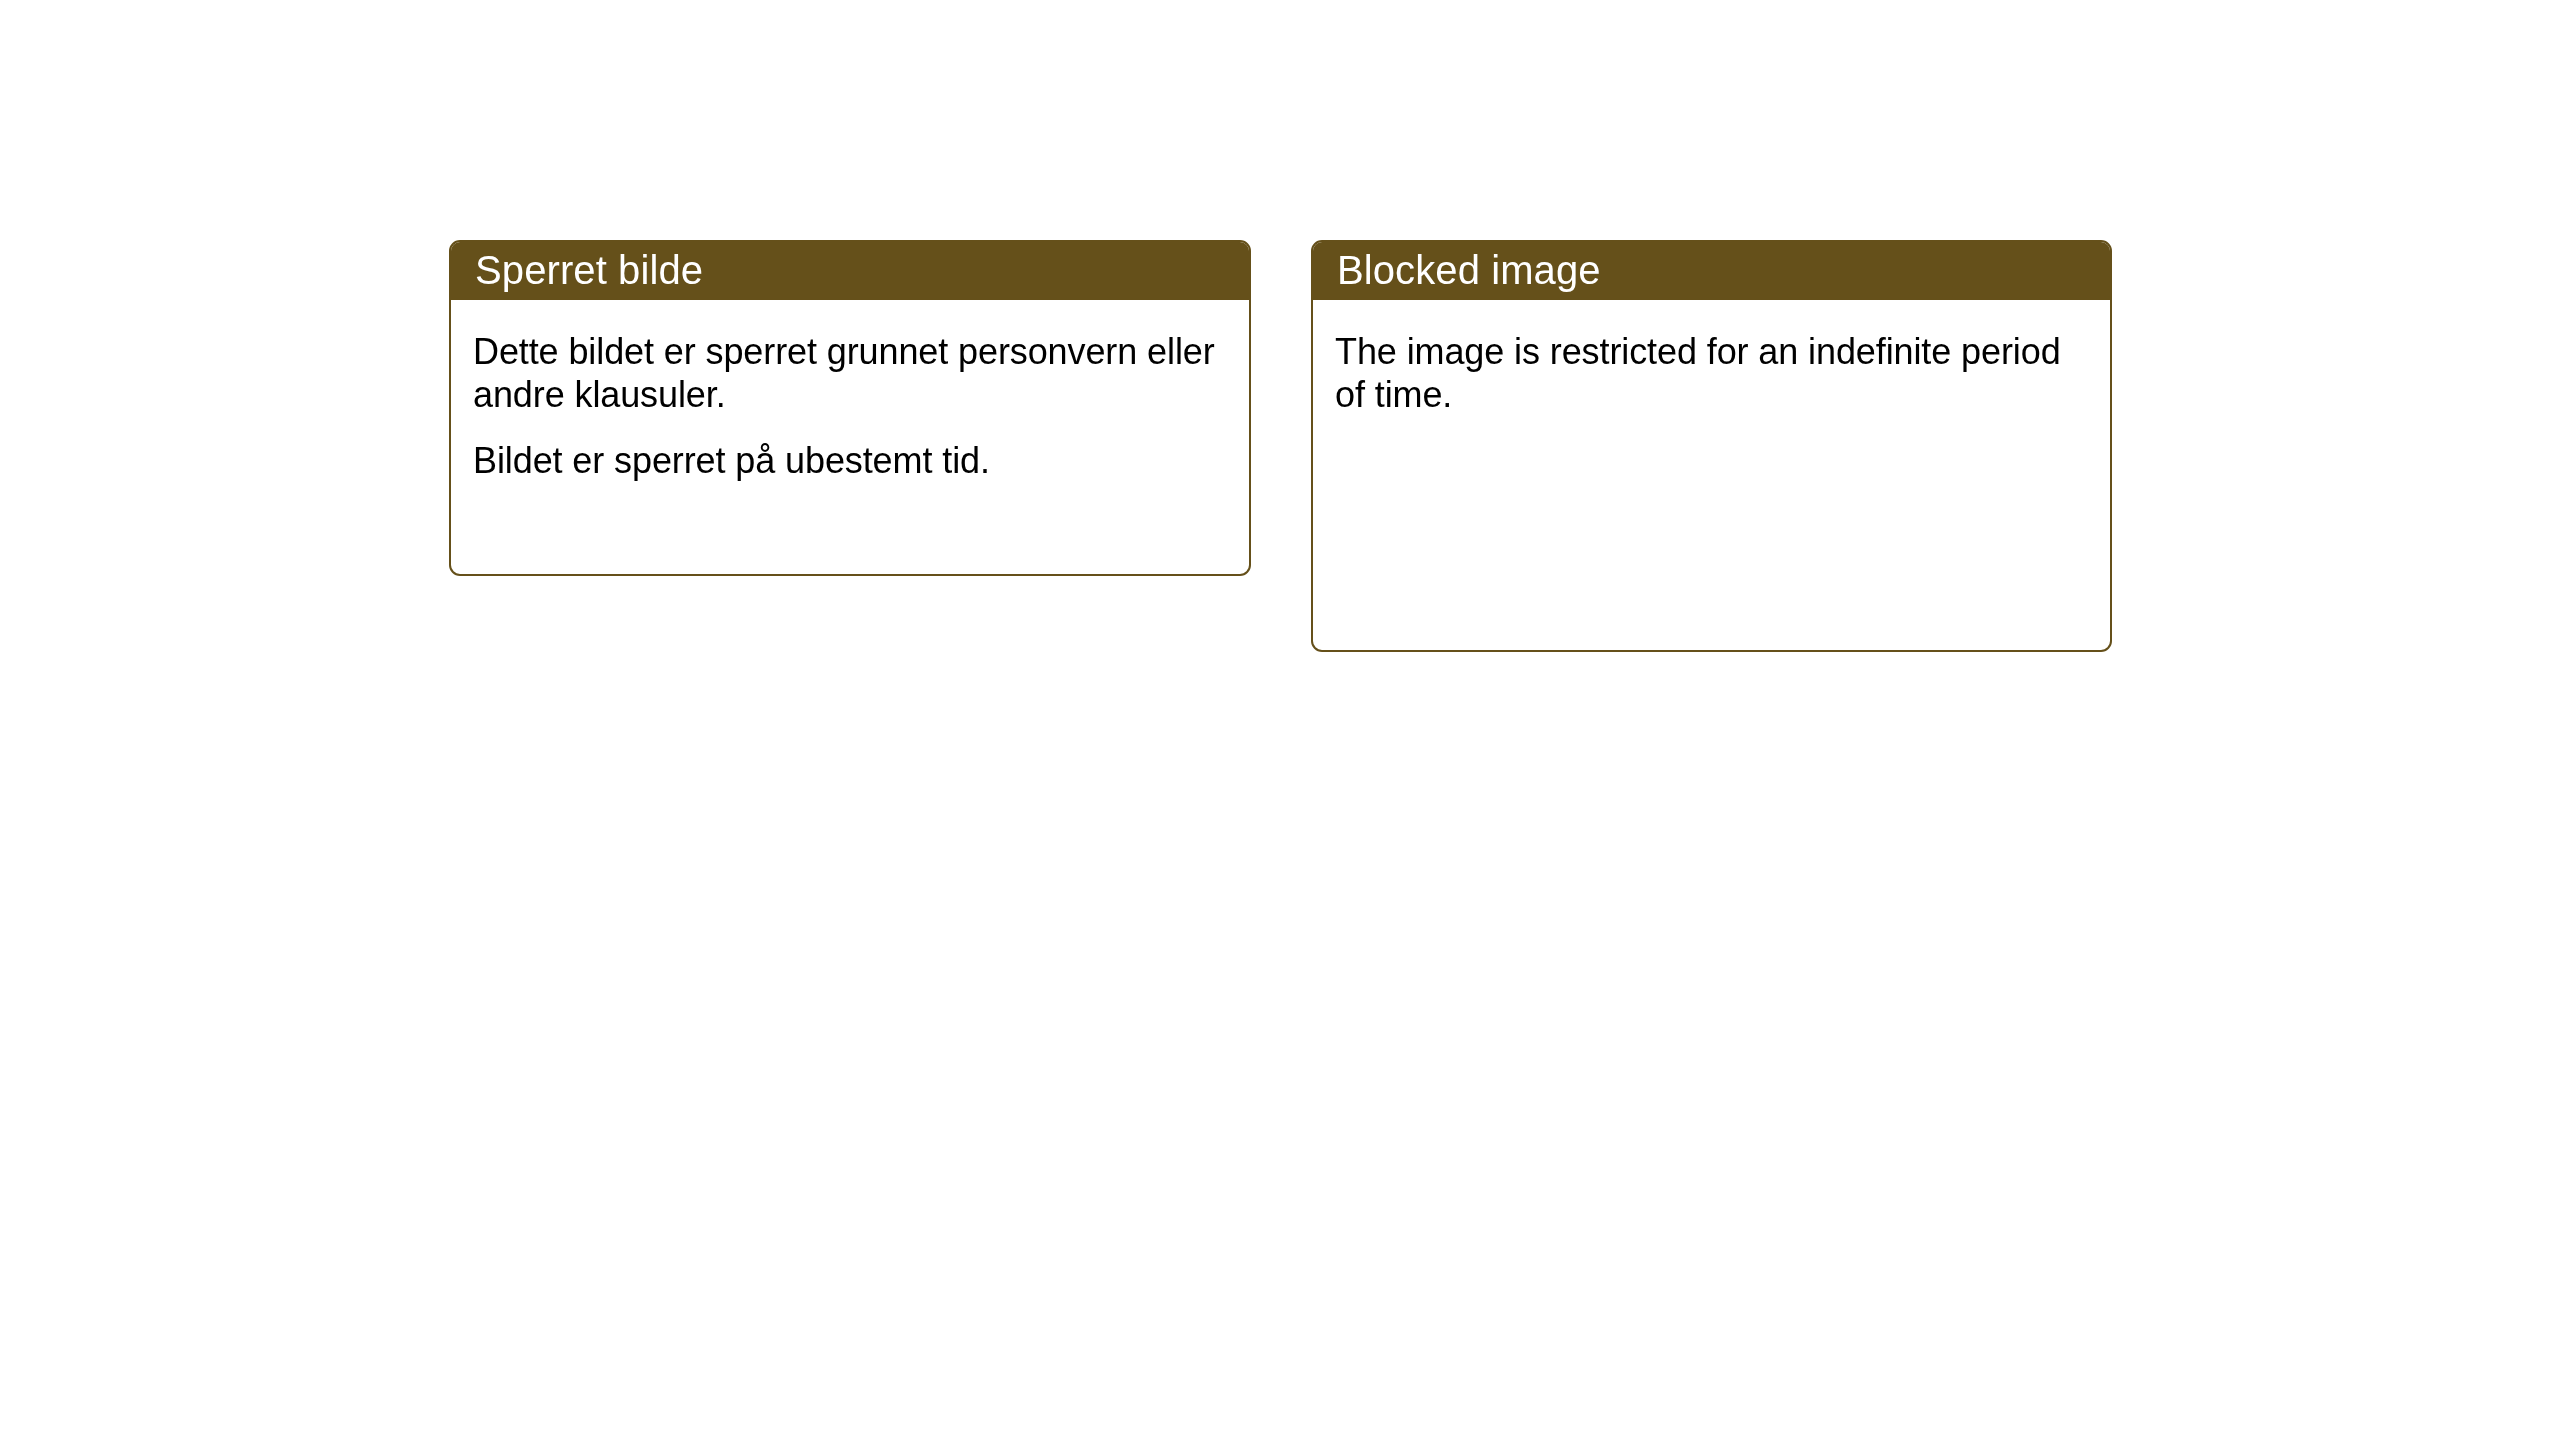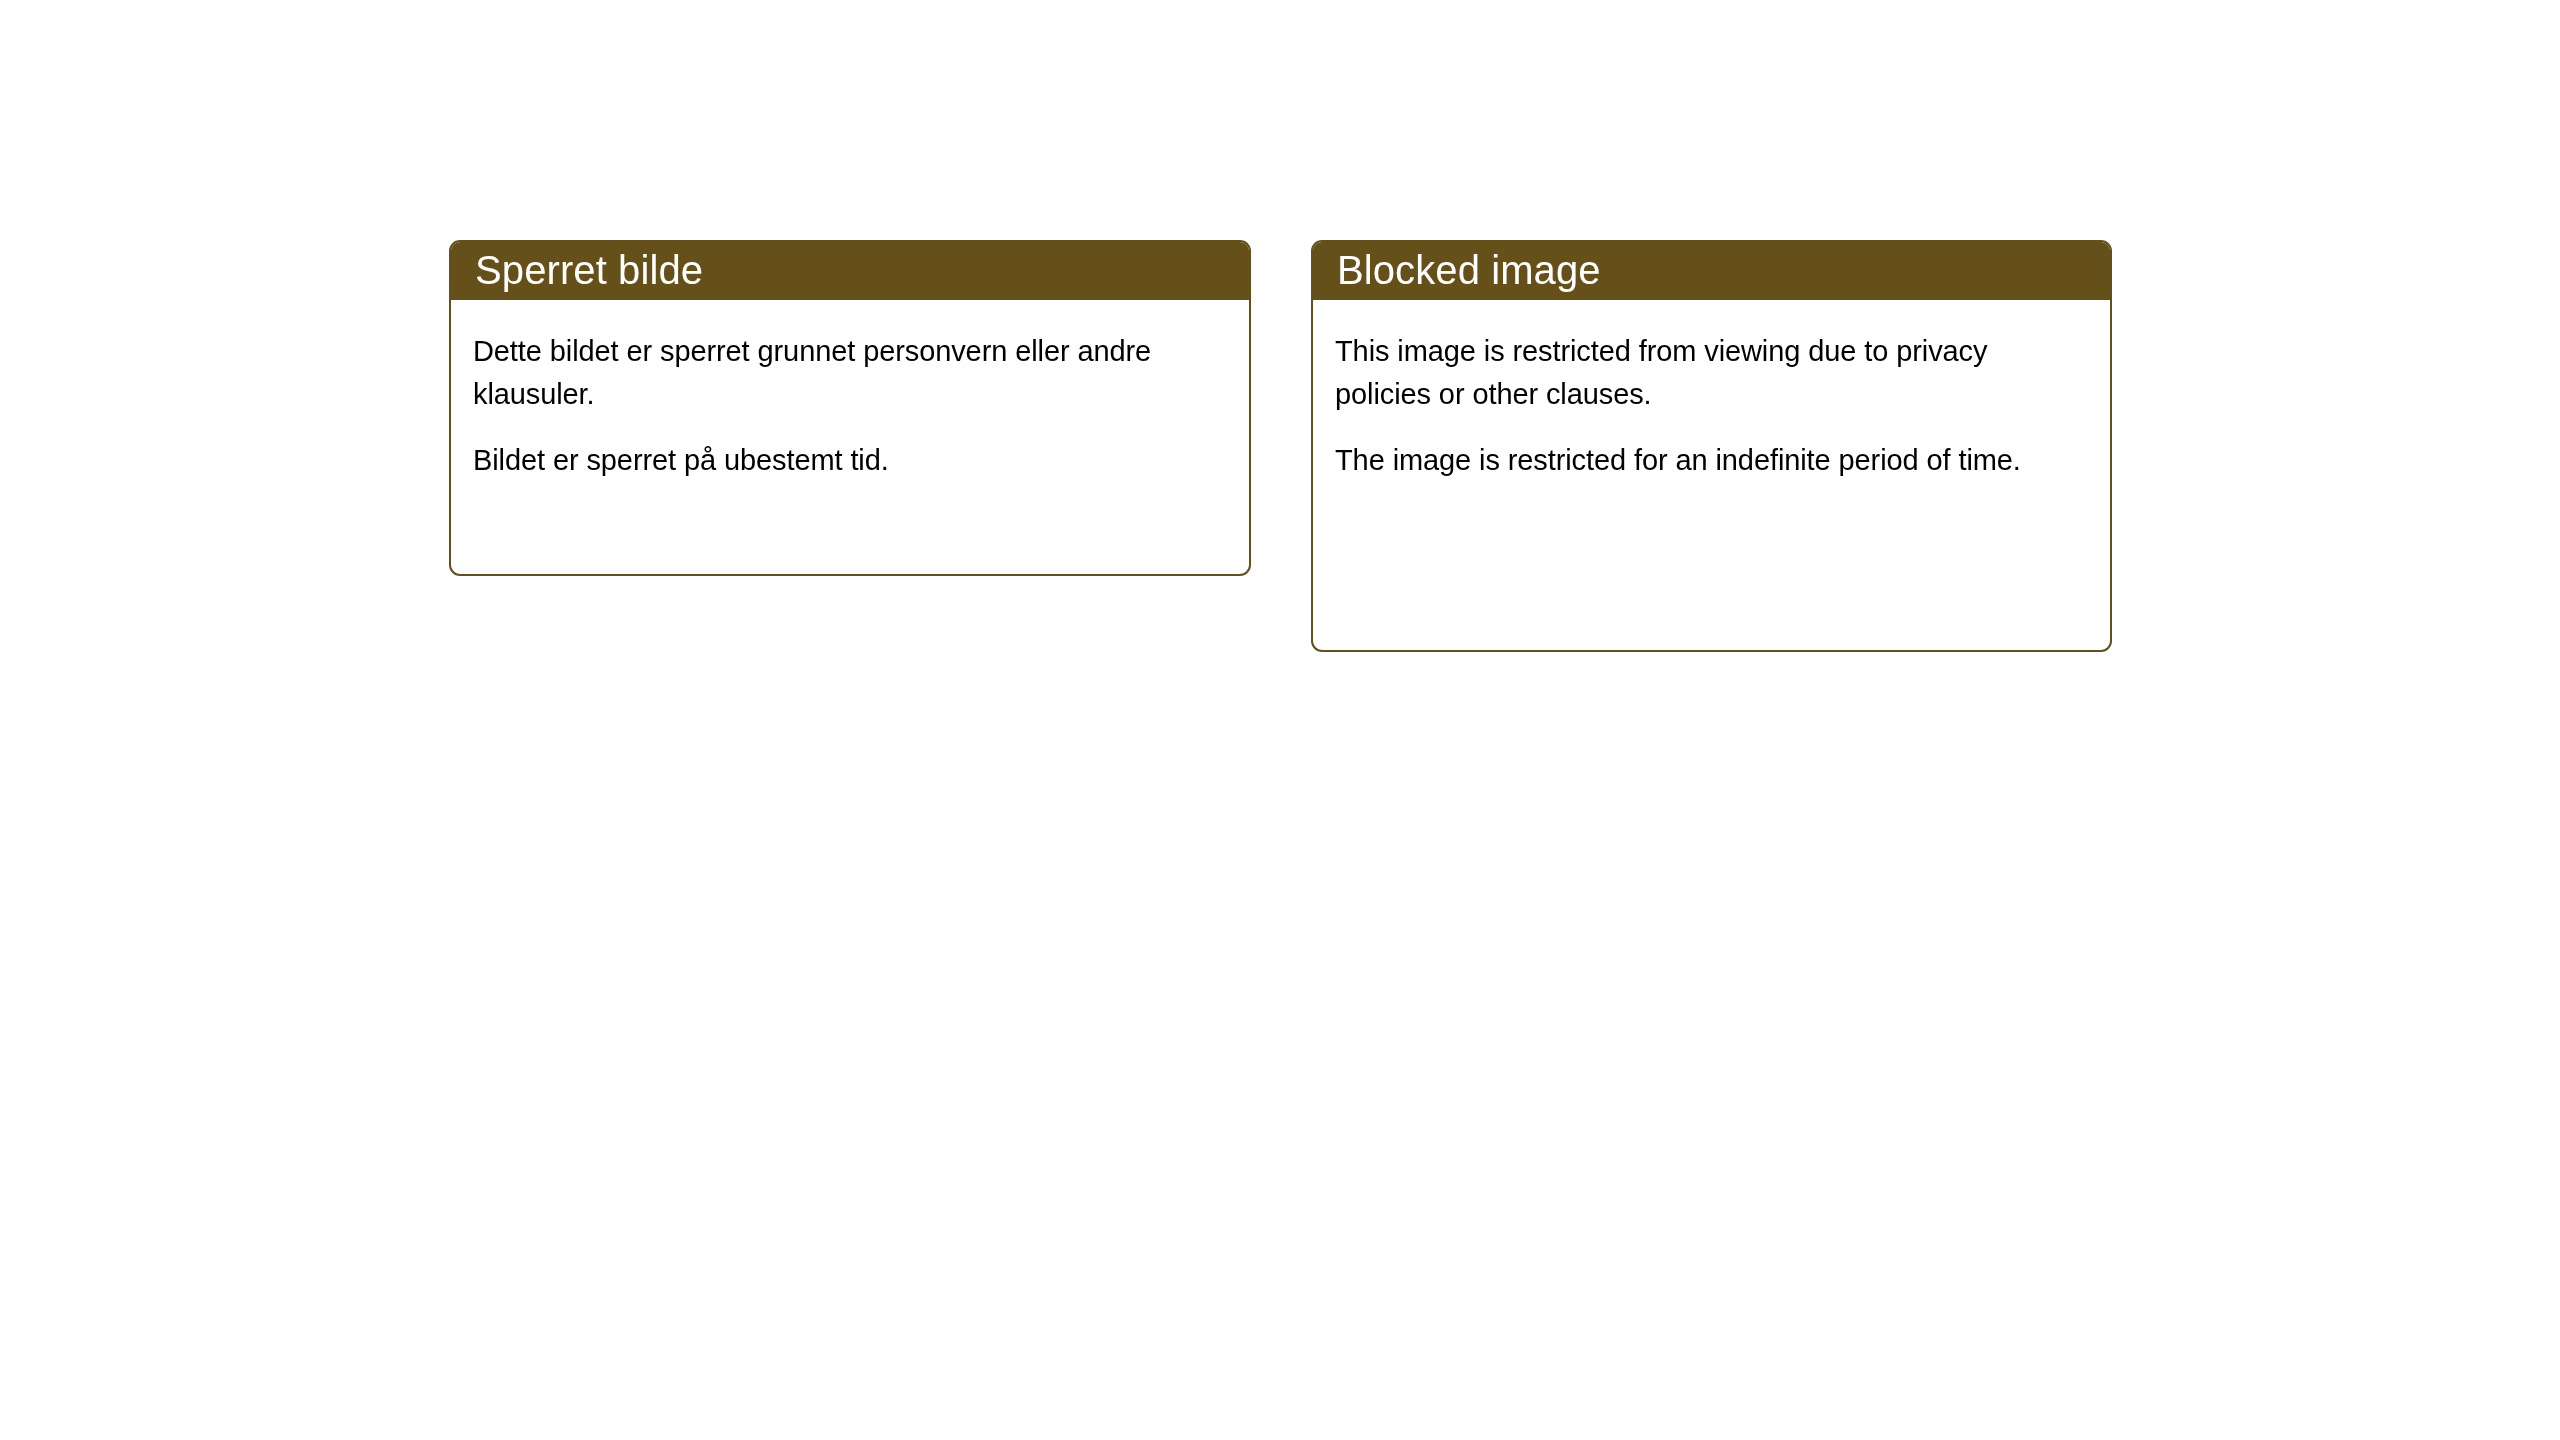--- a/index.html
+++ b/index.html
@@ -68,21 +68,21 @@
     letter-spacing: 0.1px;
     white-space: nowrap;
   }
 
   .notice-body {
     padding: 22px 26px 0 22px;
   }
 
   .notice-paragraph {
     color: #000000;
-    font-size: 29px;
+    font-size: 36px;
     font-weight: 400;
     line-height: 43px;
     margin: 0;
     letter-spacing: -0.1px;
   }
 
   .notice-paragraph + .notice-paragraph {
     margin-top: 23px;
   }
 </style>
@@ -103,18 +103,17 @@
     </div>
   </div>
 
   <div class="notice-card" id="card-en">
 
     <div class="notice-header">
       <span class="notice-title">Blocked image</span>
     </div>
 
     <div class="notice-body">
-      <p class="notice-paragraph">This image is restricted from viewing due to privacy policies or other clauses.</p>
       <p class="notice-paragraph">The image is restricted for an indefinite period of time.</p>
     </div>
   </div>
 
 </div>
 
 </body></html>

